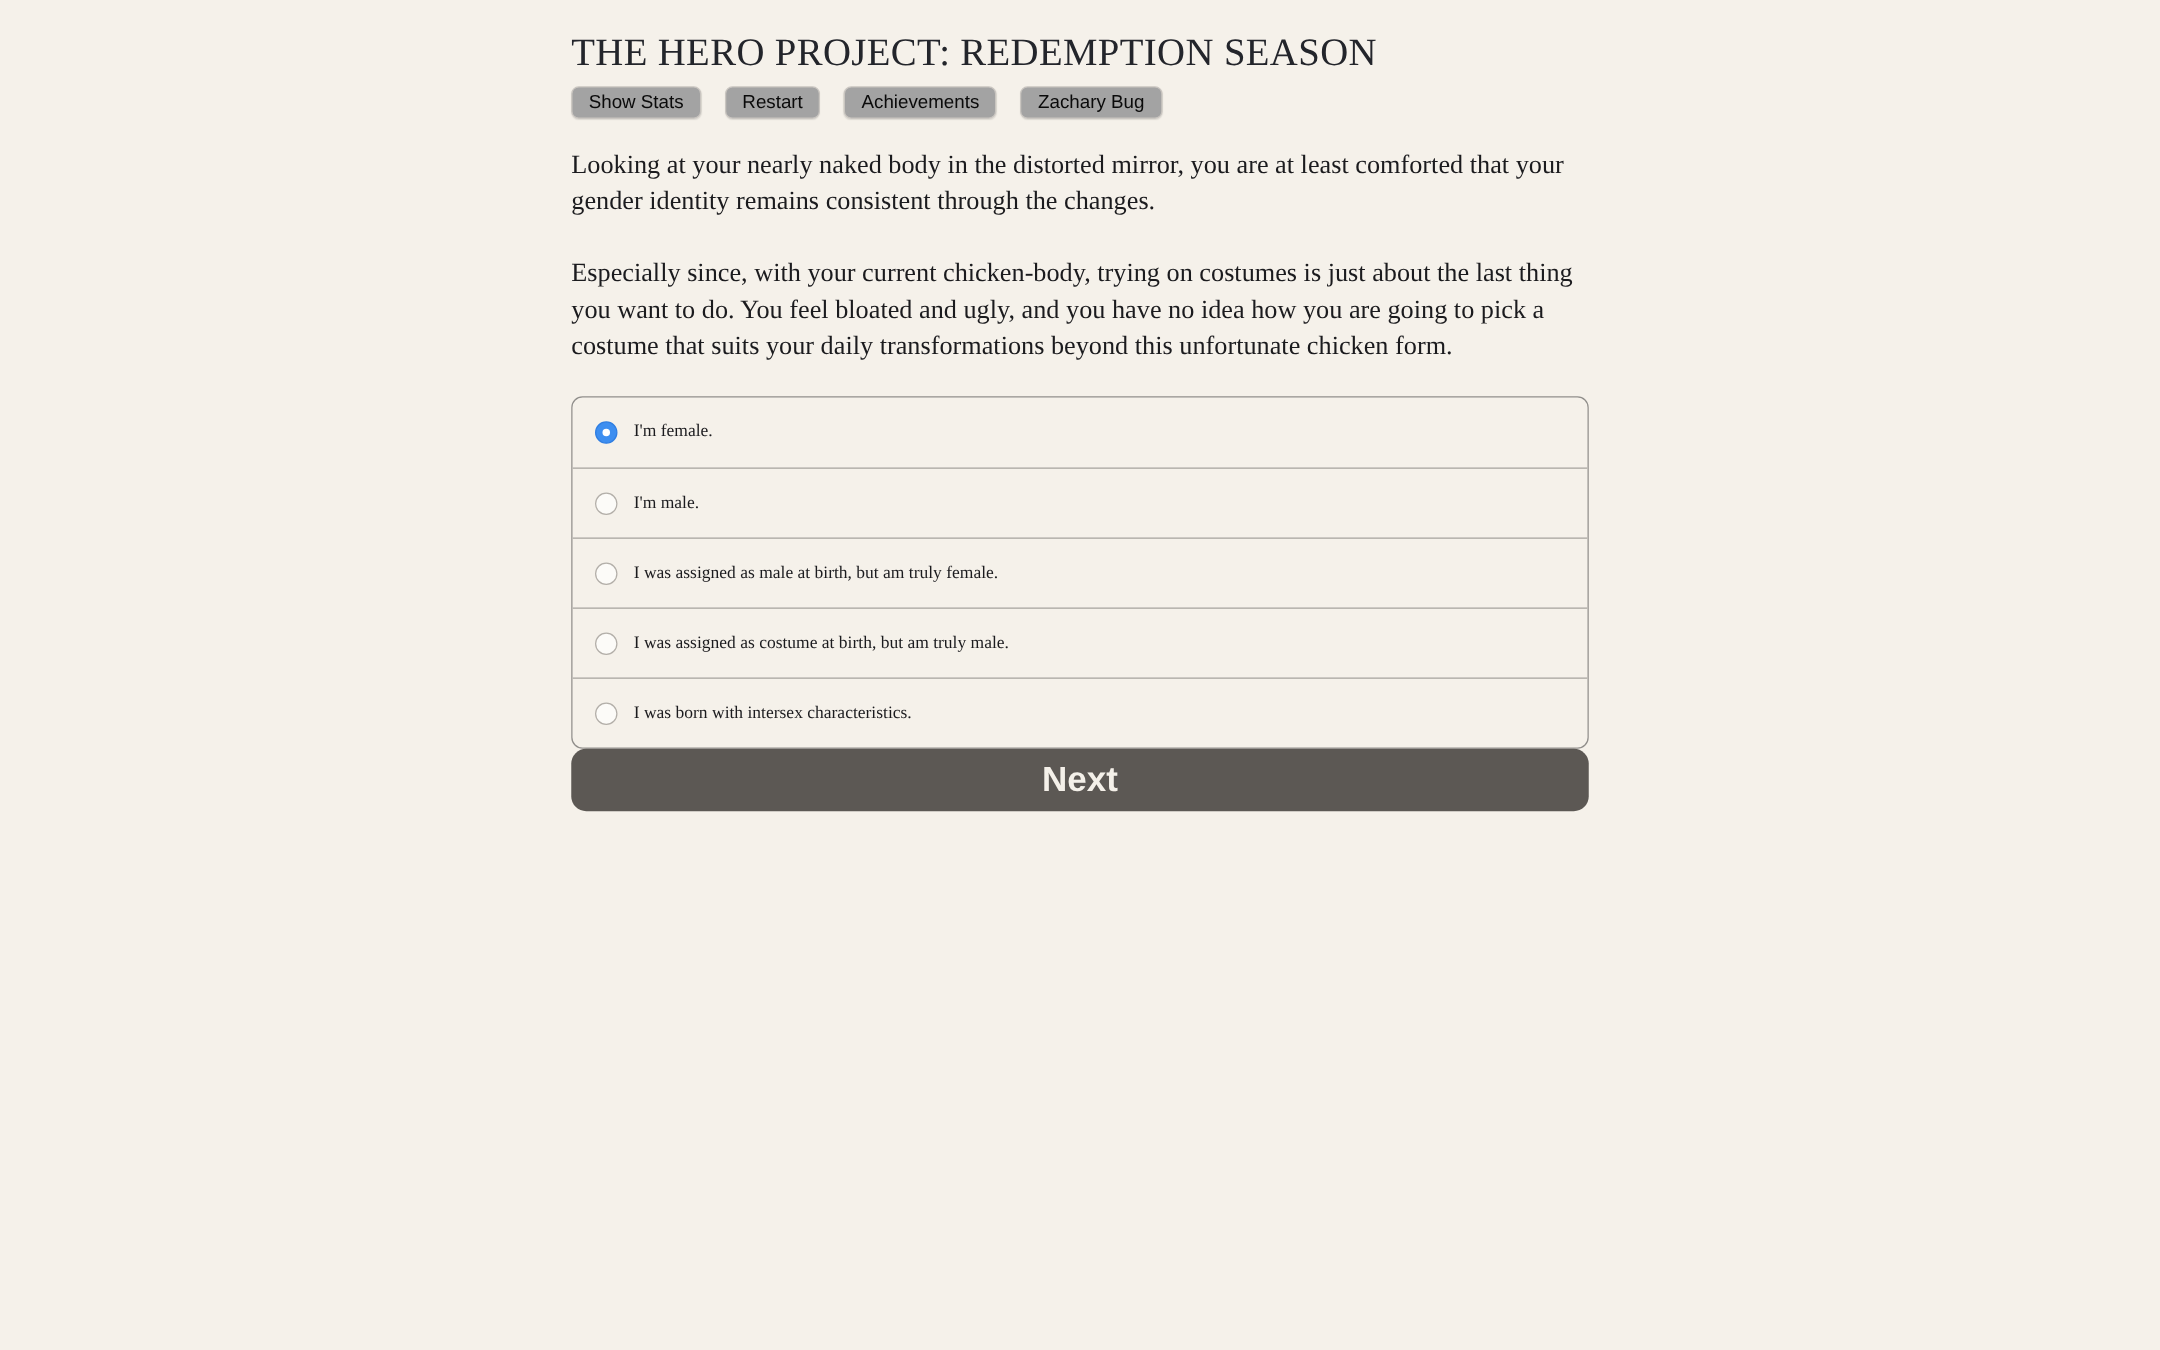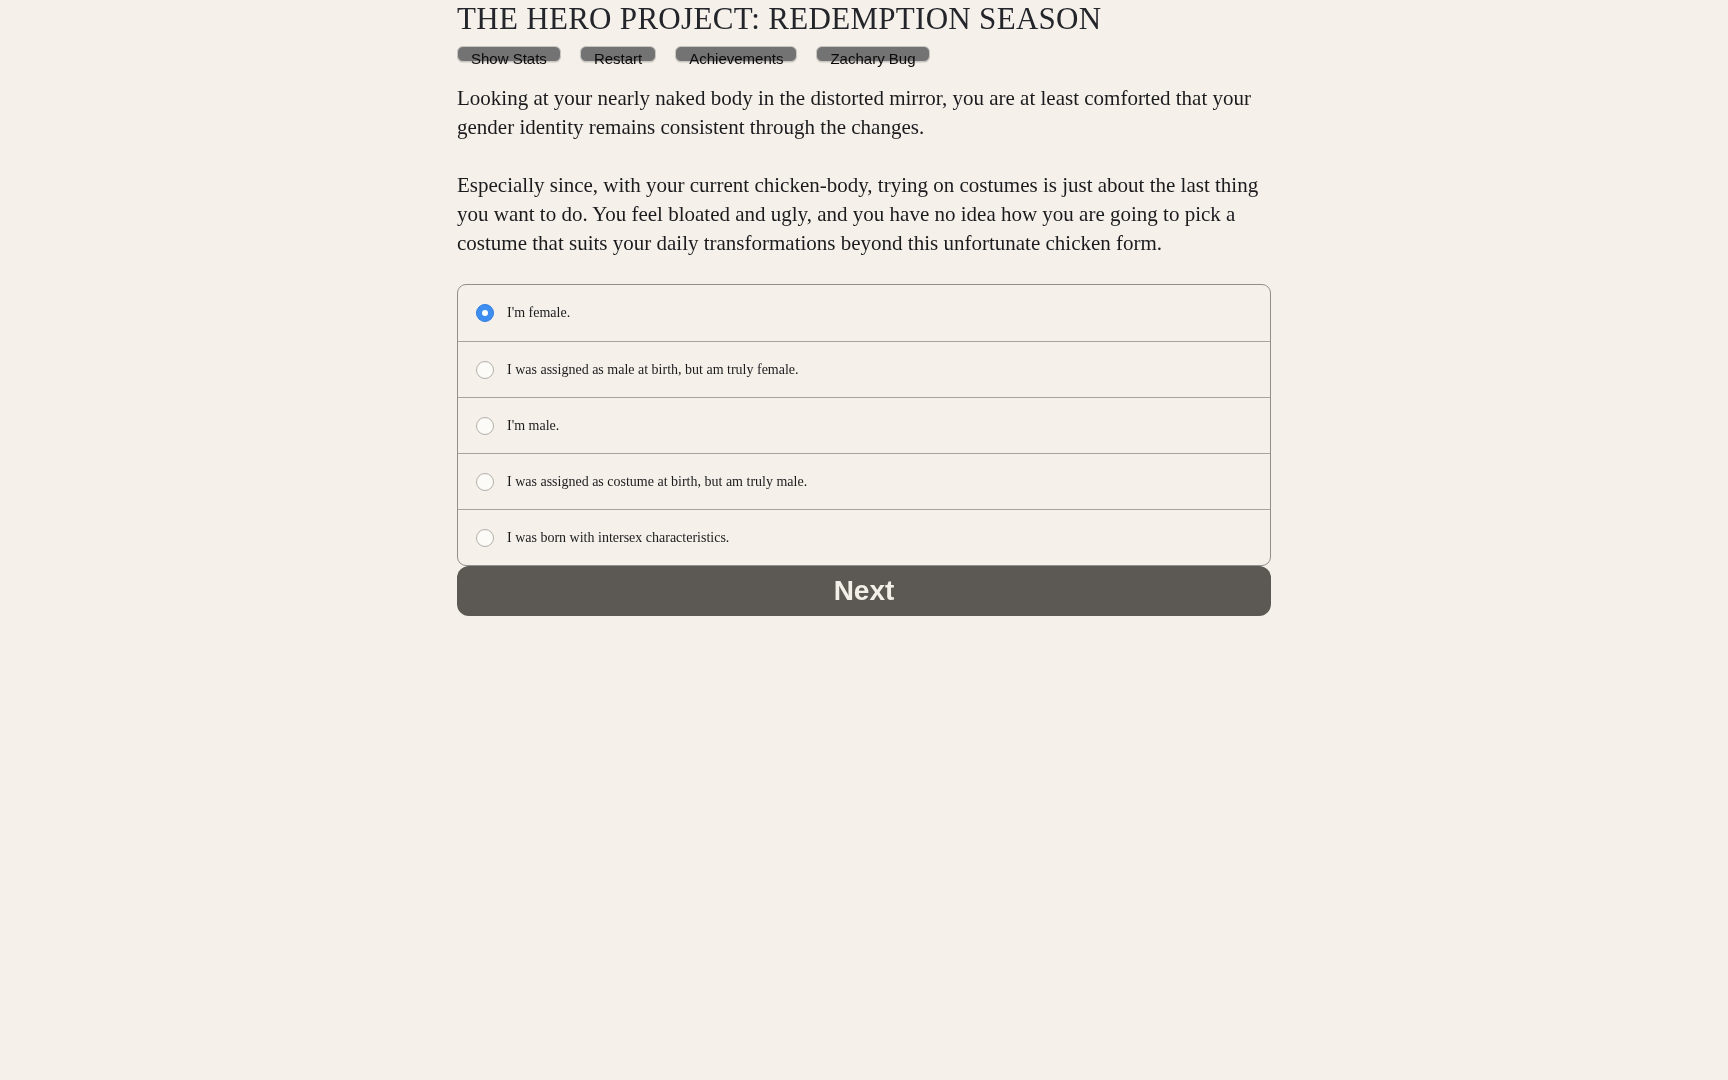--- a/index.html
+++ b/index.html
@@ -6,21 +6,21 @@
   html, body {
     width: 1728px;
     height: 1080px;
     overflow: hidden;
     background: #f5f1ea;
     font-family: "Liberation Serif", serif;
   }
   .content {
     position: absolute;
     left: 457px;
-    top: 1px;
+    top: 24px;
     width: 814px;
   }
   .game-title {
     font-family: "Liberation Serif", serif;
     font-weight: normal;
     font-size: 31px;
     line-height: 36px;
     color: #23252b;
     letter-spacing: 0.3px;
   }
@@ -33,25 +33,25 @@
   .toolbar {
     margin-top: 9px;
     display: flex;
     gap: 19px;
     align-items: center;
   }
   .tb-btn {
     font-family: "Liberation Sans", sans-serif;
     font-size: 15px;
     color: #0a0a0a;
-    background: #737373;
+    background: #a3a3a3;
     border: 1px solid #c9c5c0;
     border-radius: 6px;
     padding: 3px 13px 4px 13px;
-    height: 16px;
+    height: 26px;
     line-height: 18px;
     box-shadow: 0 1px 1px rgba(0,0,0,0.10);
     cursor: pointer;
     white-space: nowrap;
   }
   .story { margin-top: 22px; }
   .story p {
     font-size: 21px;
     line-height: 29px;
     color: #1b1b1e;
@@ -134,25 +134,25 @@
     <p>Especially since, with your current chicken-body, trying on costumes is just about the last thing you want to do. You feel bloated and ugly, and you have no idea how you are going to pick a costume that suits your daily transformations beyond this unfortunate chicken form.</p>
   </div>
 
   <div class="choices">
     <div class="choice-row">
       <span class="radio on"></span>
       <span class="choice-label">I'm female.</span>
     </div>
     <div class="choice-row">
       <span class="radio"></span>
-      <span class="choice-label">I was assigned as male at birth, but am truly female.</span>
+      <span class="choice-label">I'm male.</span>
     </div>
     <div class="choice-row">
       <span class="radio"></span>
-      <span class="choice-label">I'm male.</span>
+      <span class="choice-label">I was assigned as male at birth, but am truly female.</span>
     </div>
     <div class="choice-row">
       <span class="radio"></span>
       <span class="choice-label">I was assigned as costume at birth, but am truly male.</span>
     </div>
     <div class="choice-row">
       <span class="radio"></span>
       <span class="choice-label">I was born with intersex characteristics.</span>
     </div>
   </div>

